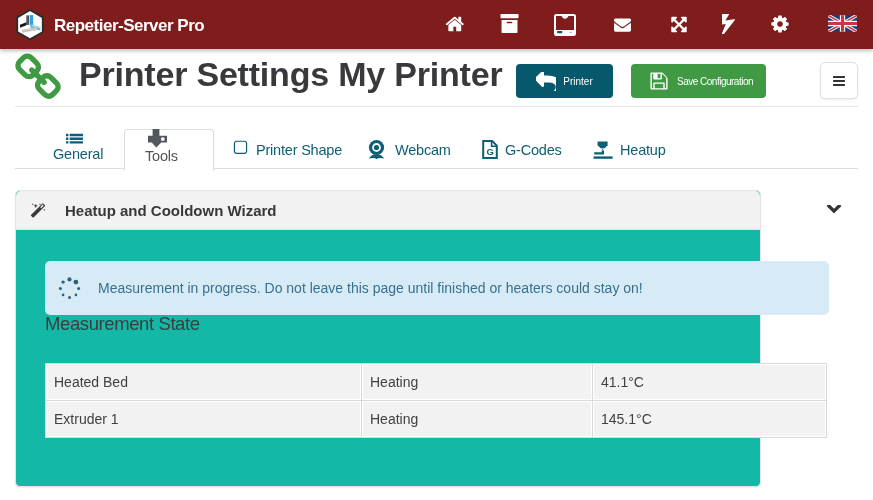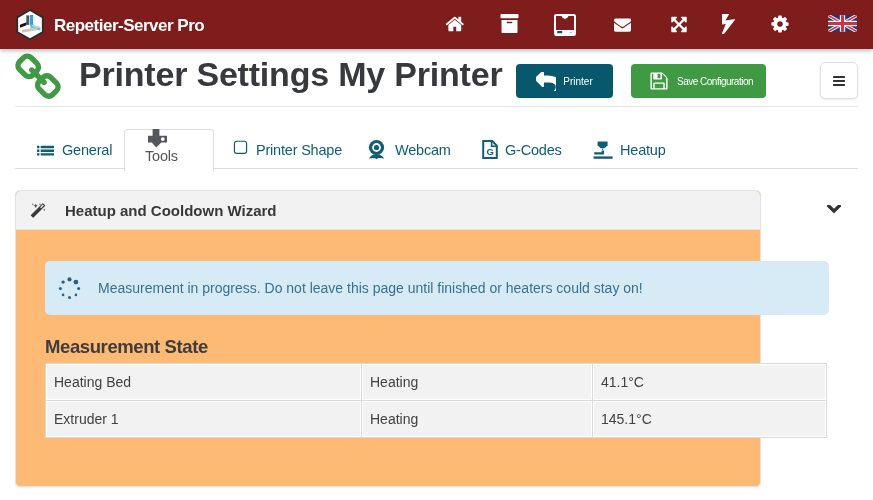--- a/index.html
+++ b/index.html
@@ -16,26 +16,26 @@
 #btn-save { left:631px; width:135px; background:#3f9a43; }
 #btn-burger { position:absolute; left:820px; top:62px; width:38px; height:37px; background:#fff; border:1px solid #e0e0e0; border-radius:5px; display:flex; align-items:center; justify-content:center; box-shadow:0 1px 2px rgba(0,0,0,0.08);}
 #hr1 { position:absolute; left:15px; top:106px; width:843px; height:1px; background:#e7e7e7; }
 
 #tabline { position:absolute; left:15px; top:168px; width:843px; height:1px; background:#ddd; }
 #tab-active { position:absolute; left:124px; top:129px; width:90px; height:42px; background:#fff; border:1px solid #ddd; border-bottom:none; border-radius:4px 4px 0 0; }
 .tab { position:absolute; top:129px; height:41px; display:flex; align-items:center; font-size:14.5px; letter-spacing:-0.2px; color:#0e5e74; }
 .tab span { margin-left:7px; }
 .tab.act { color:#555;flex-direction:column; }
 
-#panel { position:absolute; left:15px; top:190px; width:746px; height:297px; background:#fdba74; border:1px solid #e3e3e3; border-radius:5px; box-shadow:0 1px 2px rgba(0,0,0,0.07); }
+#panel { position:absolute; left:15px; top:190px; width:746px; height:297px; background:#14b8a6; border:1px solid #e3e3e3; border-radius:5px; box-shadow:0 1px 2px rgba(0,0,0,0.07); }
 #panel-head { position:absolute; left:0; top:0; width:100%; height:39px; background:#f2f2f2; border-bottom:1px solid #e3e3e3; border-radius:5px 5px 0 0; }
 #panel-title { position:absolute; left:49px; top:0; height:39px; line-height:39px; font-size:15px; font-weight:bold; color:#383838; }
 #alert { position:absolute; left:29px; top:70px; width:784px; height:54px; background:#d7ebf7; border-radius:5px; }
 #alert-text { position:absolute; left:53px; top:0; height:54px; line-height:54px; font-size:14px; color:#39708e; }
-#mstate { position:absolute; left:29px; top:145px; font-size:18.5px; font-weight:bold; color:#3d3d3d; letter-spacing:-0.4px; }
+#mstate { position:absolute; left:29px; top:122px; font-size:18.5px; font-weight:normal; color:#3d3d3d; letter-spacing:-0.4px; }
 table { position:absolute; left:29px; top:172px; width:782px; border-collapse:separate; border-spacing:1px; background:#d9d9d9; }
 td { background:#f2f2f2; border:1px solid #fff; height:36px; padding:0 0 0 7px; font-size:14px; color:#414141; }
 </style>
 </head>
 <body>
 <div id="navbar">
   <svg class="navicon" style="left:16px; top:9px;" width="28" height="31" viewBox="0 0 28 31">
     <polygon points="14,1 26.8,8.3 26.8,23 14,30.3 1.2,23 1.2,8.3" fill="#ffffff" stroke="#2d2d2d" stroke-width="1.9"></polygon>
     <rect x="10.3" y="6.4" width="2.9" height="9.5" fill="#4e555c"></rect>
     <rect x="13.9" y="6.0" width="3.3" height="10.6" fill="#2ea3dc"></rect>
@@ -98,21 +98,21 @@
 </div>
 <div id="btn-burger">
   <svg width="14" height="14" viewBox="0 0 1792 1792">
       <path fill="#333" d="M1664 1344v128q0 26-19 45t-45 19h-1408q-26 0-45-19t-19-45v-128q0-26 19-45t45-19h1408q26 0 45 19t19 45zm0-512v128q0 26-19 45t-45 19h-1408q-26 0-45-19t-19-45v-128q0-26 19-45t45-19h1408q26 0 45 19t19 45zm0-512v128q0 26-19 45t-45 19h-1408q-26 0-45-19t-19-45v-128q0-26 19-45t45-19h1408q26 0 45 19t19 45z"></path>
     </svg>
 </div>
 <div id="hr1"></div>
 
 <div id="tabline"></div>
 <div id="tab-active"></div>
-<div class="tab" style="left:36px;">
+<div class="tab" style="left:46px;flex-direction:column;">
   <svg width="19" height="17" viewBox="0 0 1792 1792">
       <path fill="#0e5e74" d="M256 1312v192q0 13-9.5 22.5t-22.5 9.5h-192q-13 0-22.5-9.5t-9.5-22.5v-192q0-13 9.5-22.5t22.5-9.5h192q13 0 22.5 9.5t9.5 22.5zm0-384v192q0 13-9.5 22.5t-22.5 9.5h-192q-13 0-22.5-9.5t-9.5-22.5v-192q0-13 9.5-22.5t22.5-9.5h192q13 0 22.5 9.5t9.5 22.5zm0-384v192q0 13-9.5 22.5t-22.5 9.5h-192q-13 0-22.5-9.5t-9.5-22.5v-192q0-13 9.5-22.5t22.5-9.5h192q13 0 22.5 9.5t9.5 22.5zm1536 768v192q0 13-9.5 22.5t-22.5 9.5h-1344q-13 0-22.5-9.5t-9.5-22.5v-192q0-13 9.5-22.5t22.5-9.5h1344q13 0 22.5 9.5t9.5 22.5zm0-384v192q0 13-9.5 22.5t-22.5 9.5h-1344q-13 0-22.5-9.5t-9.5-22.5v-192q0-13 9.5-22.5t22.5-9.5h1344q13 0 22.5 9.5t9.5 22.5zm0-384v192q0 13-9.5 22.5t-22.5 9.5h-1344q-13 0-22.5-9.5t-9.5-22.5v-192q0-13 9.5-22.5t22.5-9.5h1344q13 0 22.5 9.5t9.5 22.5z"></path>
     </svg>
   <span>General</span>
 </div>
 <div class="tab act" style="left:138px;">
   <svg width="20" height="20" viewBox="0 0 20 20" style="margin-top:-1px;">
     <path fill="#54585c" d="M4.6,0 L11.4,0 L11.4,6.8 L19,6.8 L19,13.4 L13.3,13.4 L8.3,18.6 L3.7,13.4 L0,13.4 L0,6.8 L4.6,6.8 Z" transform="translate(0,1)"></path>
     <circle cx="14.8" cy="11.1" r="1.9" fill="#fff"></circle>
   </svg>
@@ -173,21 +173,21 @@
         <circle cx="3.4" cy="12.5" r="1.5"></circle>
         <circle cx="6.1" cy="6.1" r="1.7"></circle>
       </g>
     </svg>
     <div id="alert-text">Measurement in progress. Do not leave this page until finished or heaters could stay on!</div>
   </div>
   <div id="mstate">Measurement State</div>
   <table>
     <tbody>
         <tr>
-          <td style="width:315px;">Heating Bed</td>
+          <td style="width:315px;">Heated Bed</td>
           <td style="width:230px;">Heating</td>
           <td>41.1°C</td>
         </tr>
     <tr>
           <td>Extruder 1</td>
           <td>Heating</td>
           <td>145.1°C</td>
         </tr>
   </tbody>
     </table>

